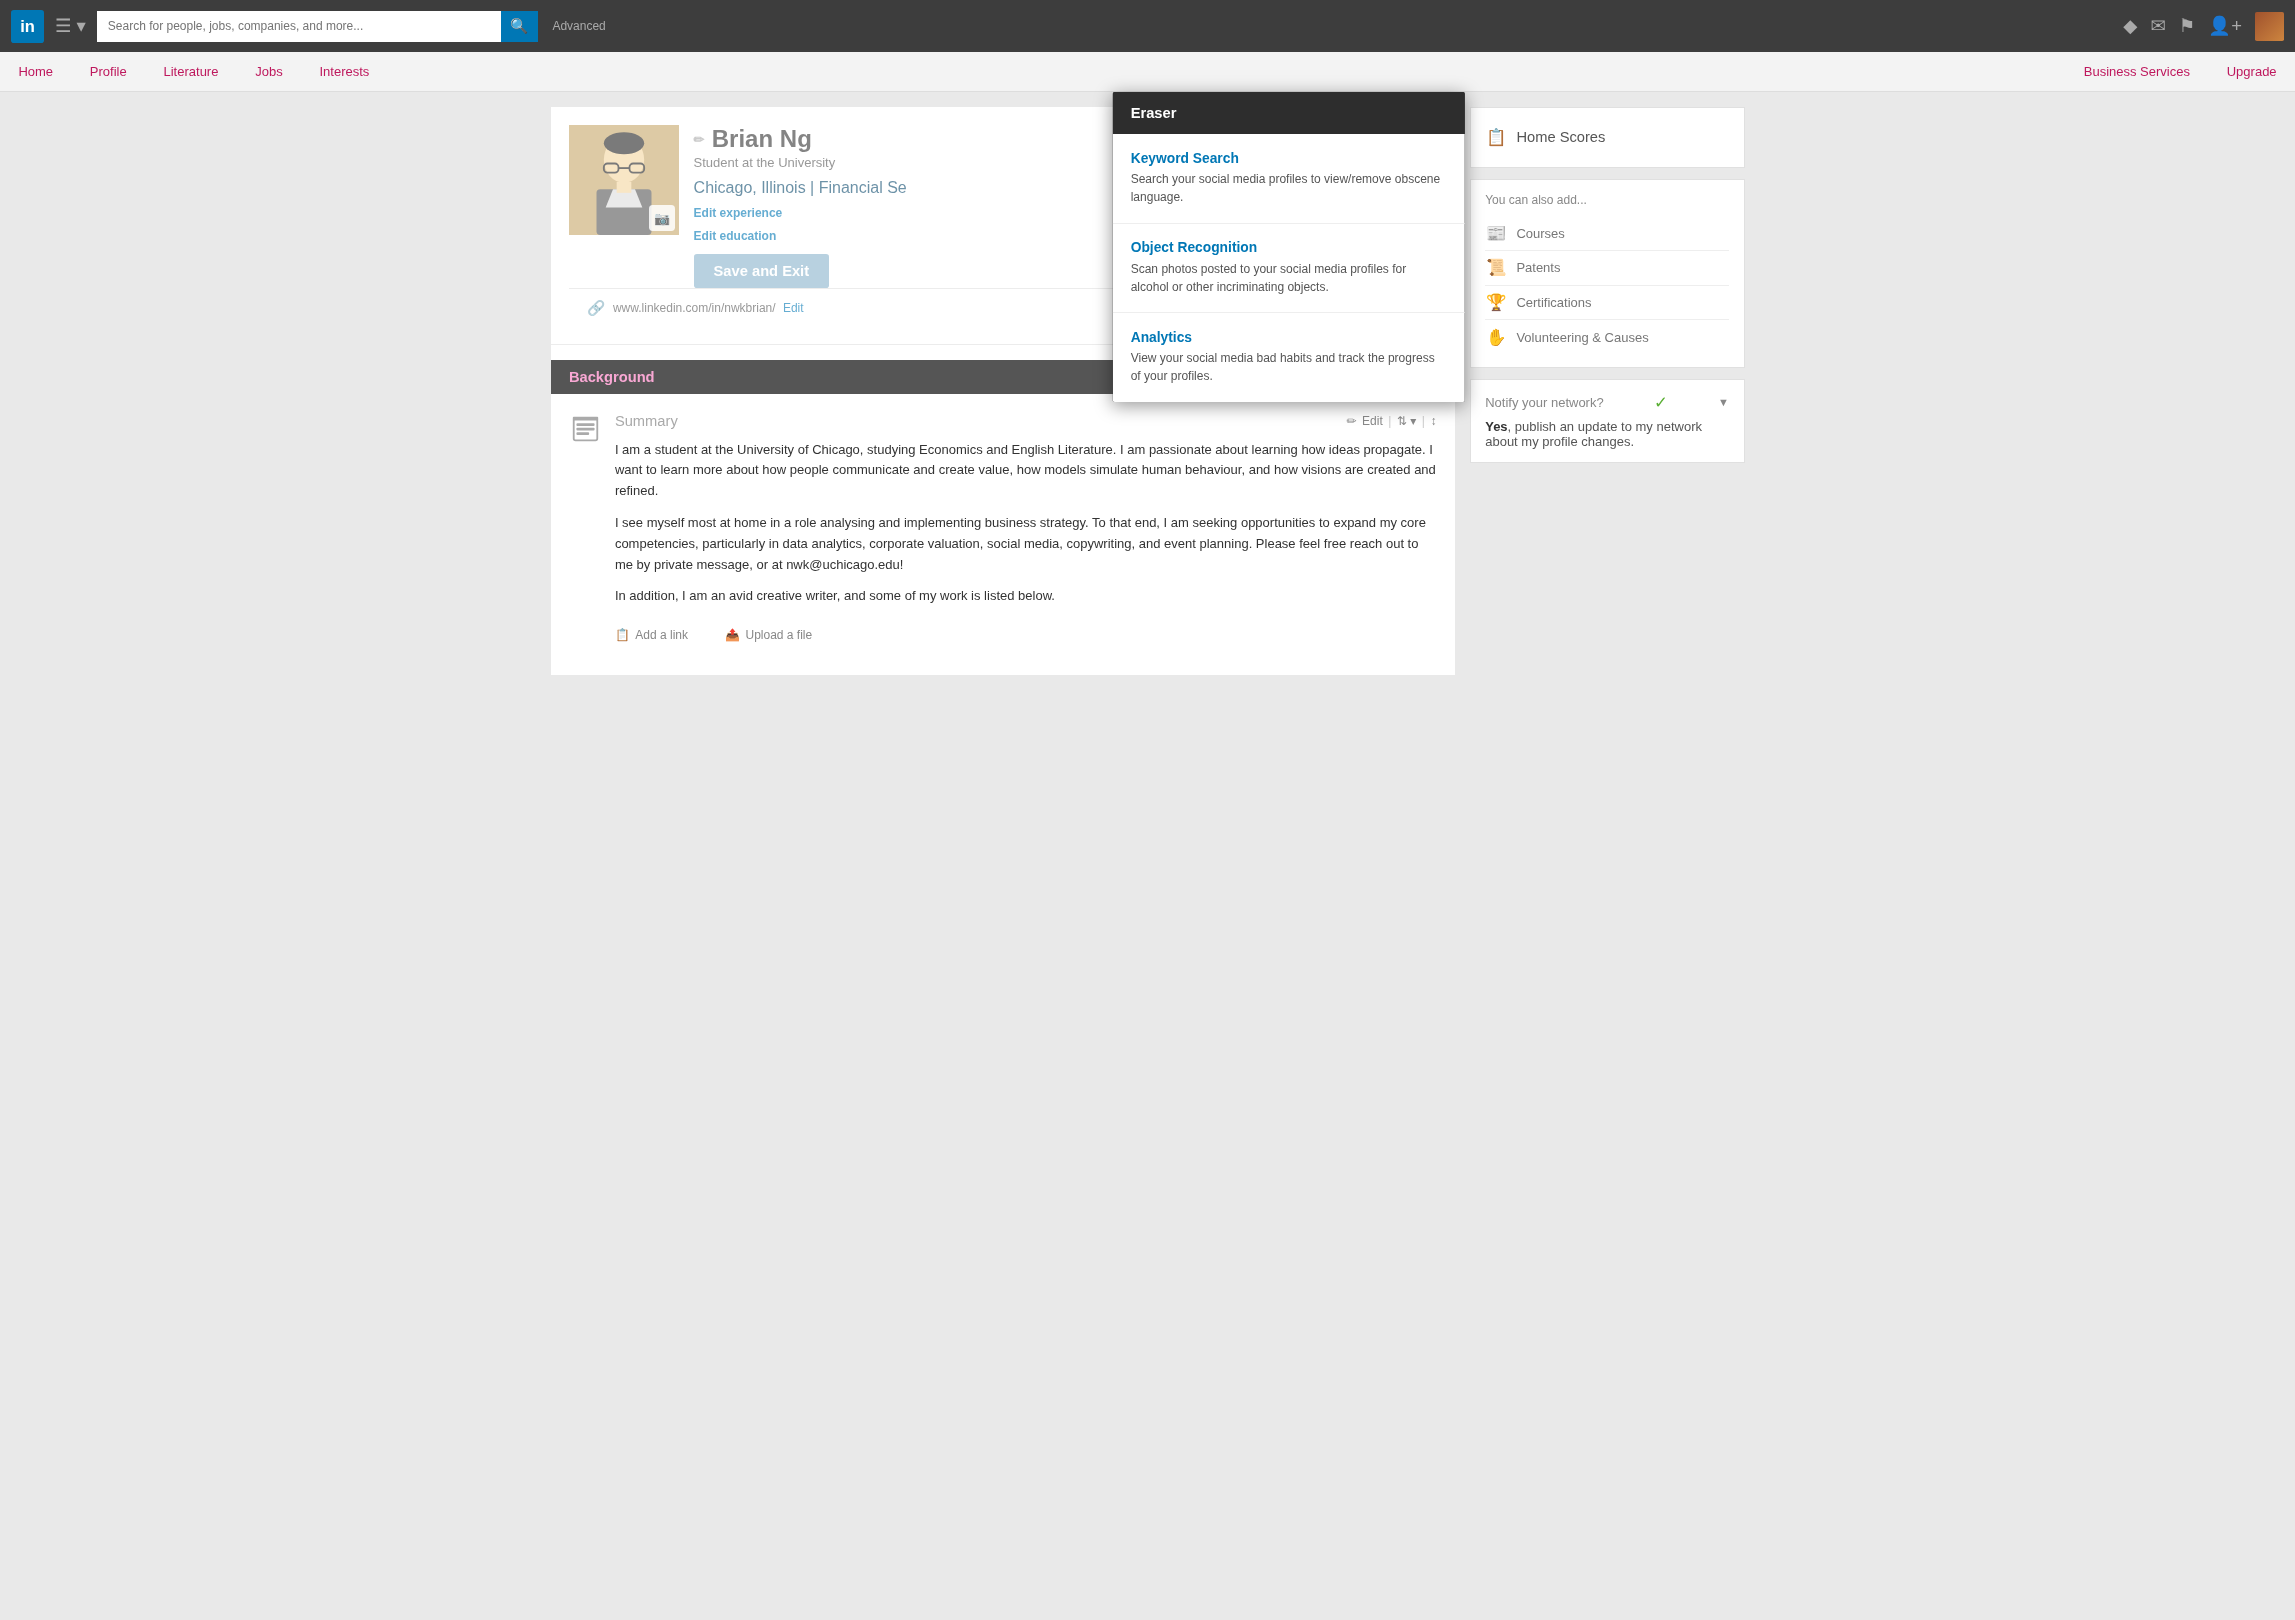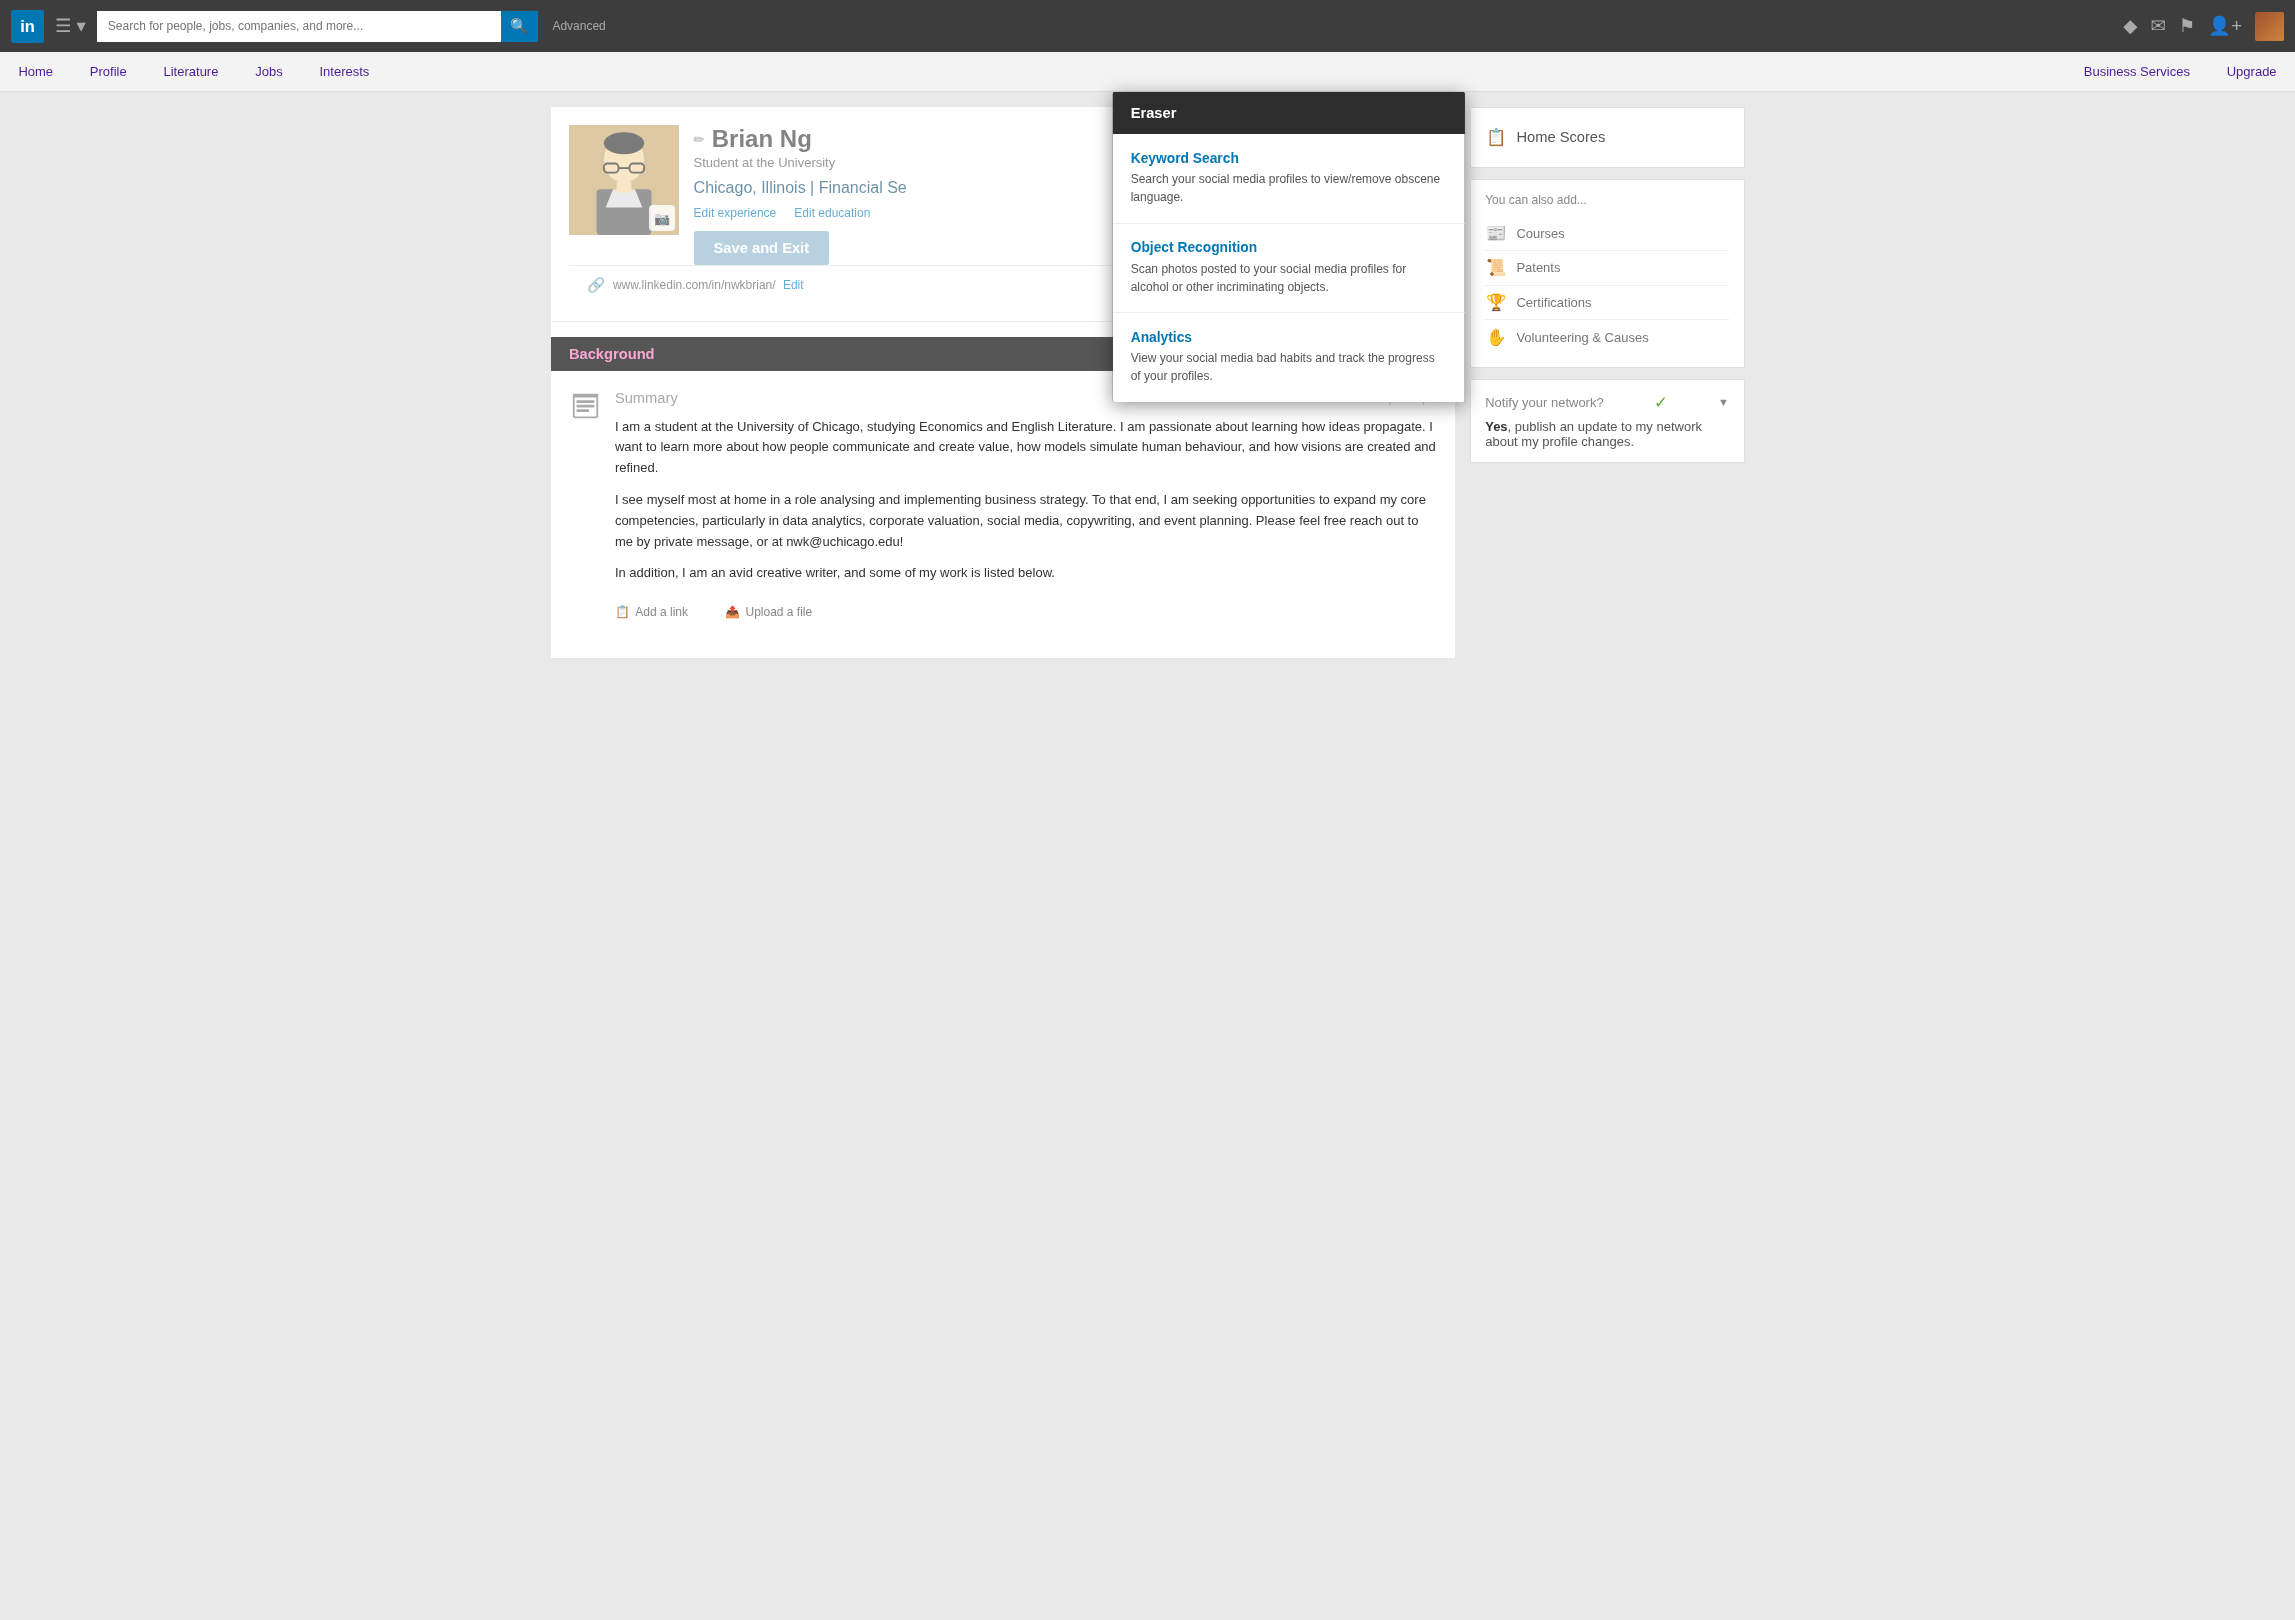--- a/index.html
+++ b/index.html
@@ -105,21 +105,21 @@
       align-items: center;
       position: relative;
       z-index: 5;
     }
     .secondary-nav-item {
       padding: 0 18.4px;
       height: 40px;
       display: flex;
       align-items: center;
       font-size: 13px;
-      color: #4c1d95;
+      color: #be185d;
       cursor: pointer;
       border-bottom: 1.8px solid transparent;
     }
     .secondary-nav-right {
       margin-left: auto;
       display: flex;
       align-items: center;
     }
     .secondary-nav-right .secondary-nav-item {
       font-size: 13px;
@@ -189,21 +189,21 @@
       font-size: 24px;
       font-weight: bold;
       color: #333;
       display: flex;
       align-items: center;
       gap: 7.3px;
     }
     .edit-pencil { color: #aaa; font-size: 13px; cursor: pointer; }
     .profile-title { color: #555; font-size: 13px; margin-top: 1.8px; }
     .profile-location { color: #0c4a6e; font-size: 16px; margin-top: 9px; }
-    .profile-links { margin-top: 9.2px; display: flex; flex-direction: row; gap: 18px; }
+    .profile-links { margin-top: 9.2px; display: flex; flex-direction: column; gap: 9px; font-weight: bold; }
     .profile-link { color: #0077b5; font-size: 12px; cursor: pointer; }
     .save-exit-btn {
       background: #8ab4cc;
       color: white;
       border: none;
       padding: 9.2px 20px;
       font-size: 14.7px;
       font-weight: bold;
       border-radius: 2.8px;
       cursor: pointer;

